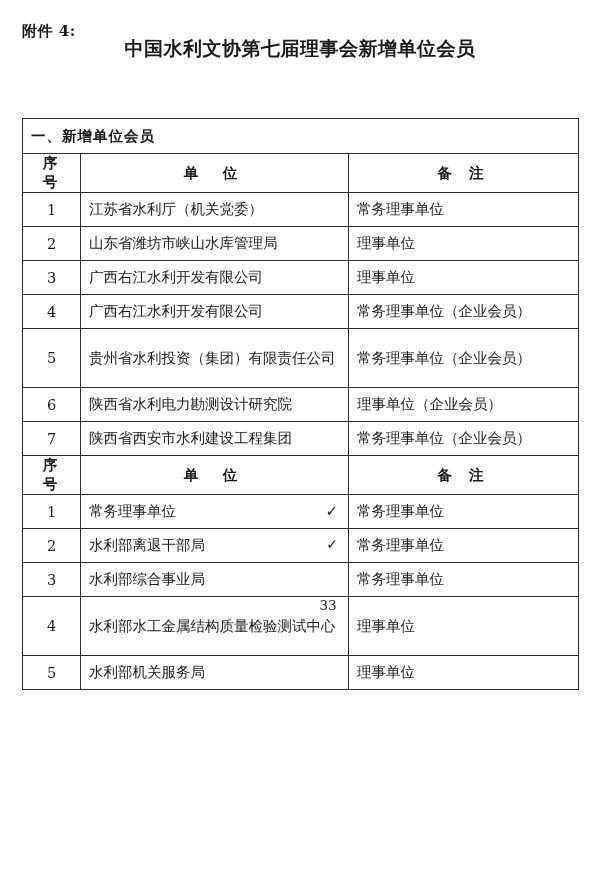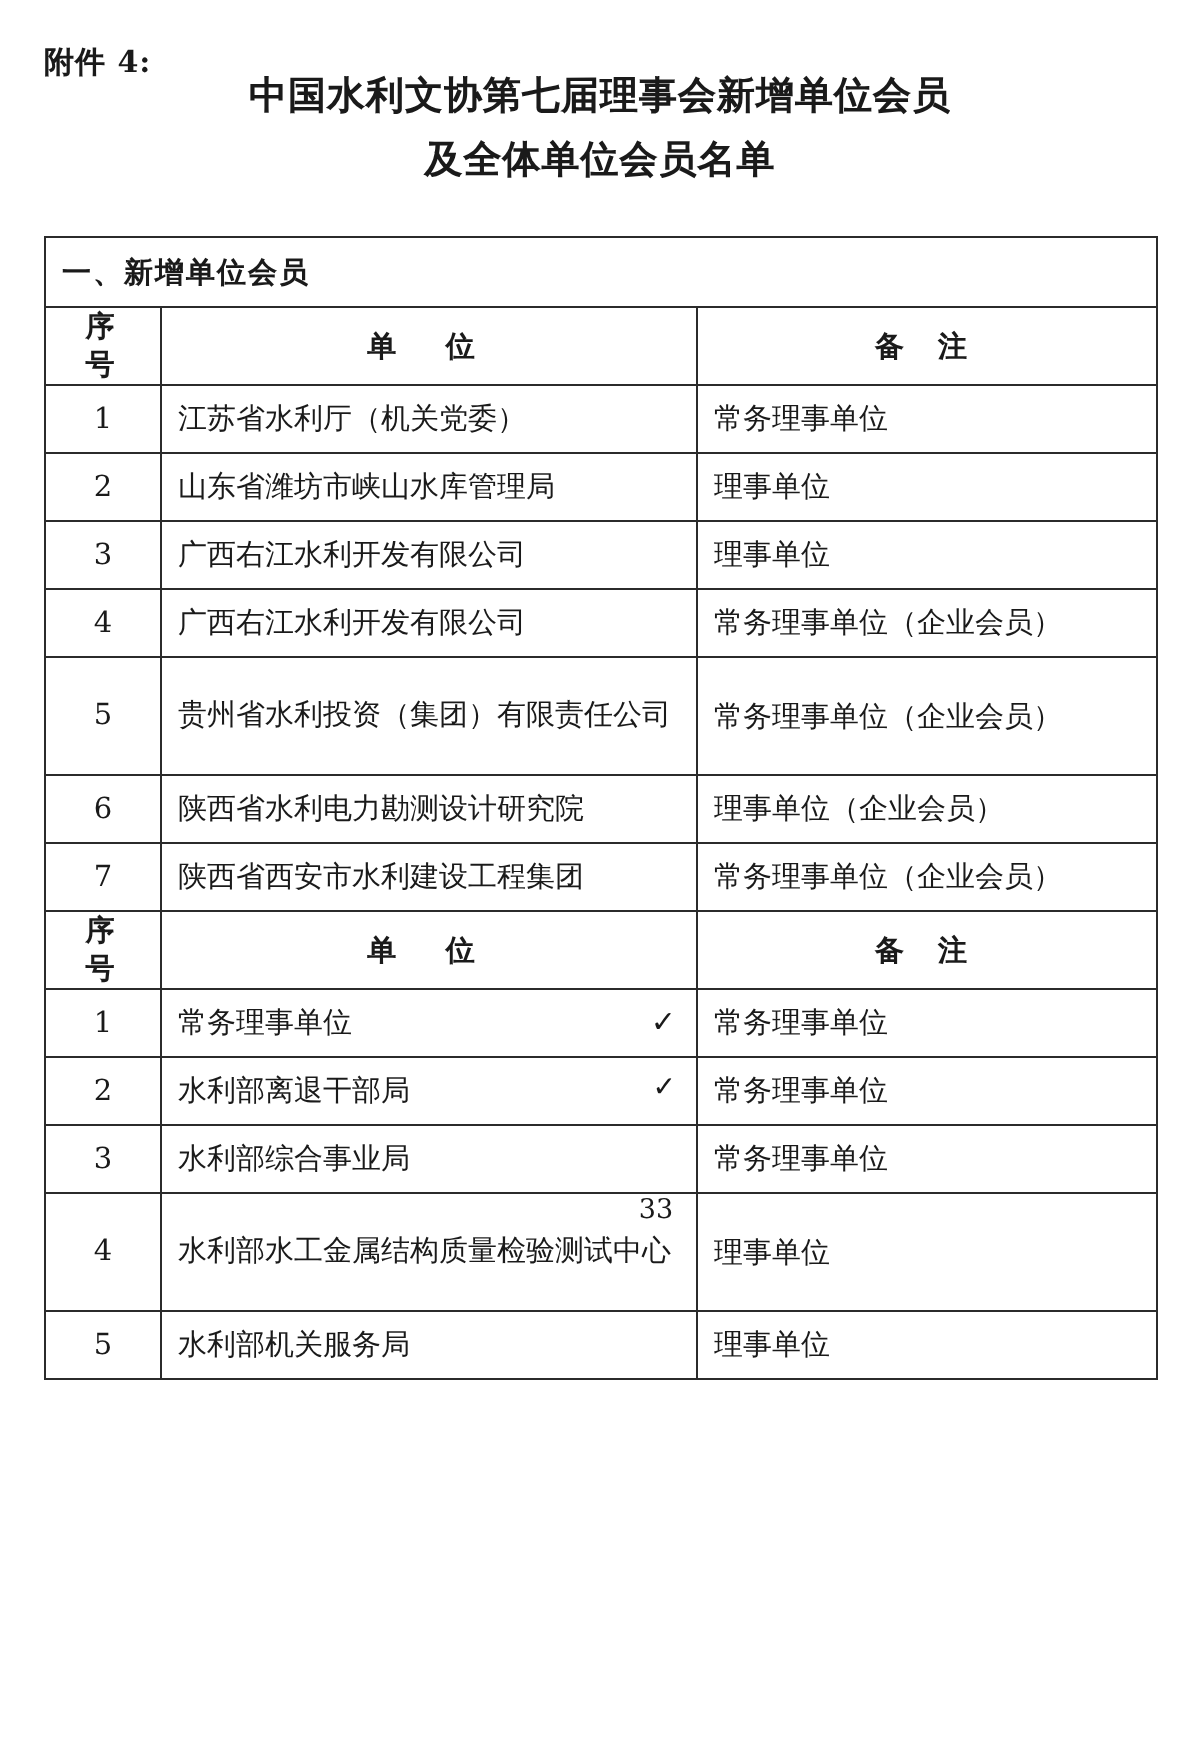--- a/index.html
+++ b/index.html
@@ -113,21 +113,20 @@
 </style>
 </head>
 <body>
 
 <div class="page">
 
   <div class="attachment-label">附件 4:</div>
 
   <div class="doc-title">
     <span class="line1">中国水利文协第七届理事会新增单位会员</span>
-    <span class="line2">及全体单位会员名单</span>
   </div>
 
   <table class="doc-table">
     <colgroup>
       <col class="col-no">
       <col class="col-unit">
       <col class="col-note">
     </colgroup>
     <tbody>
       <tr>

